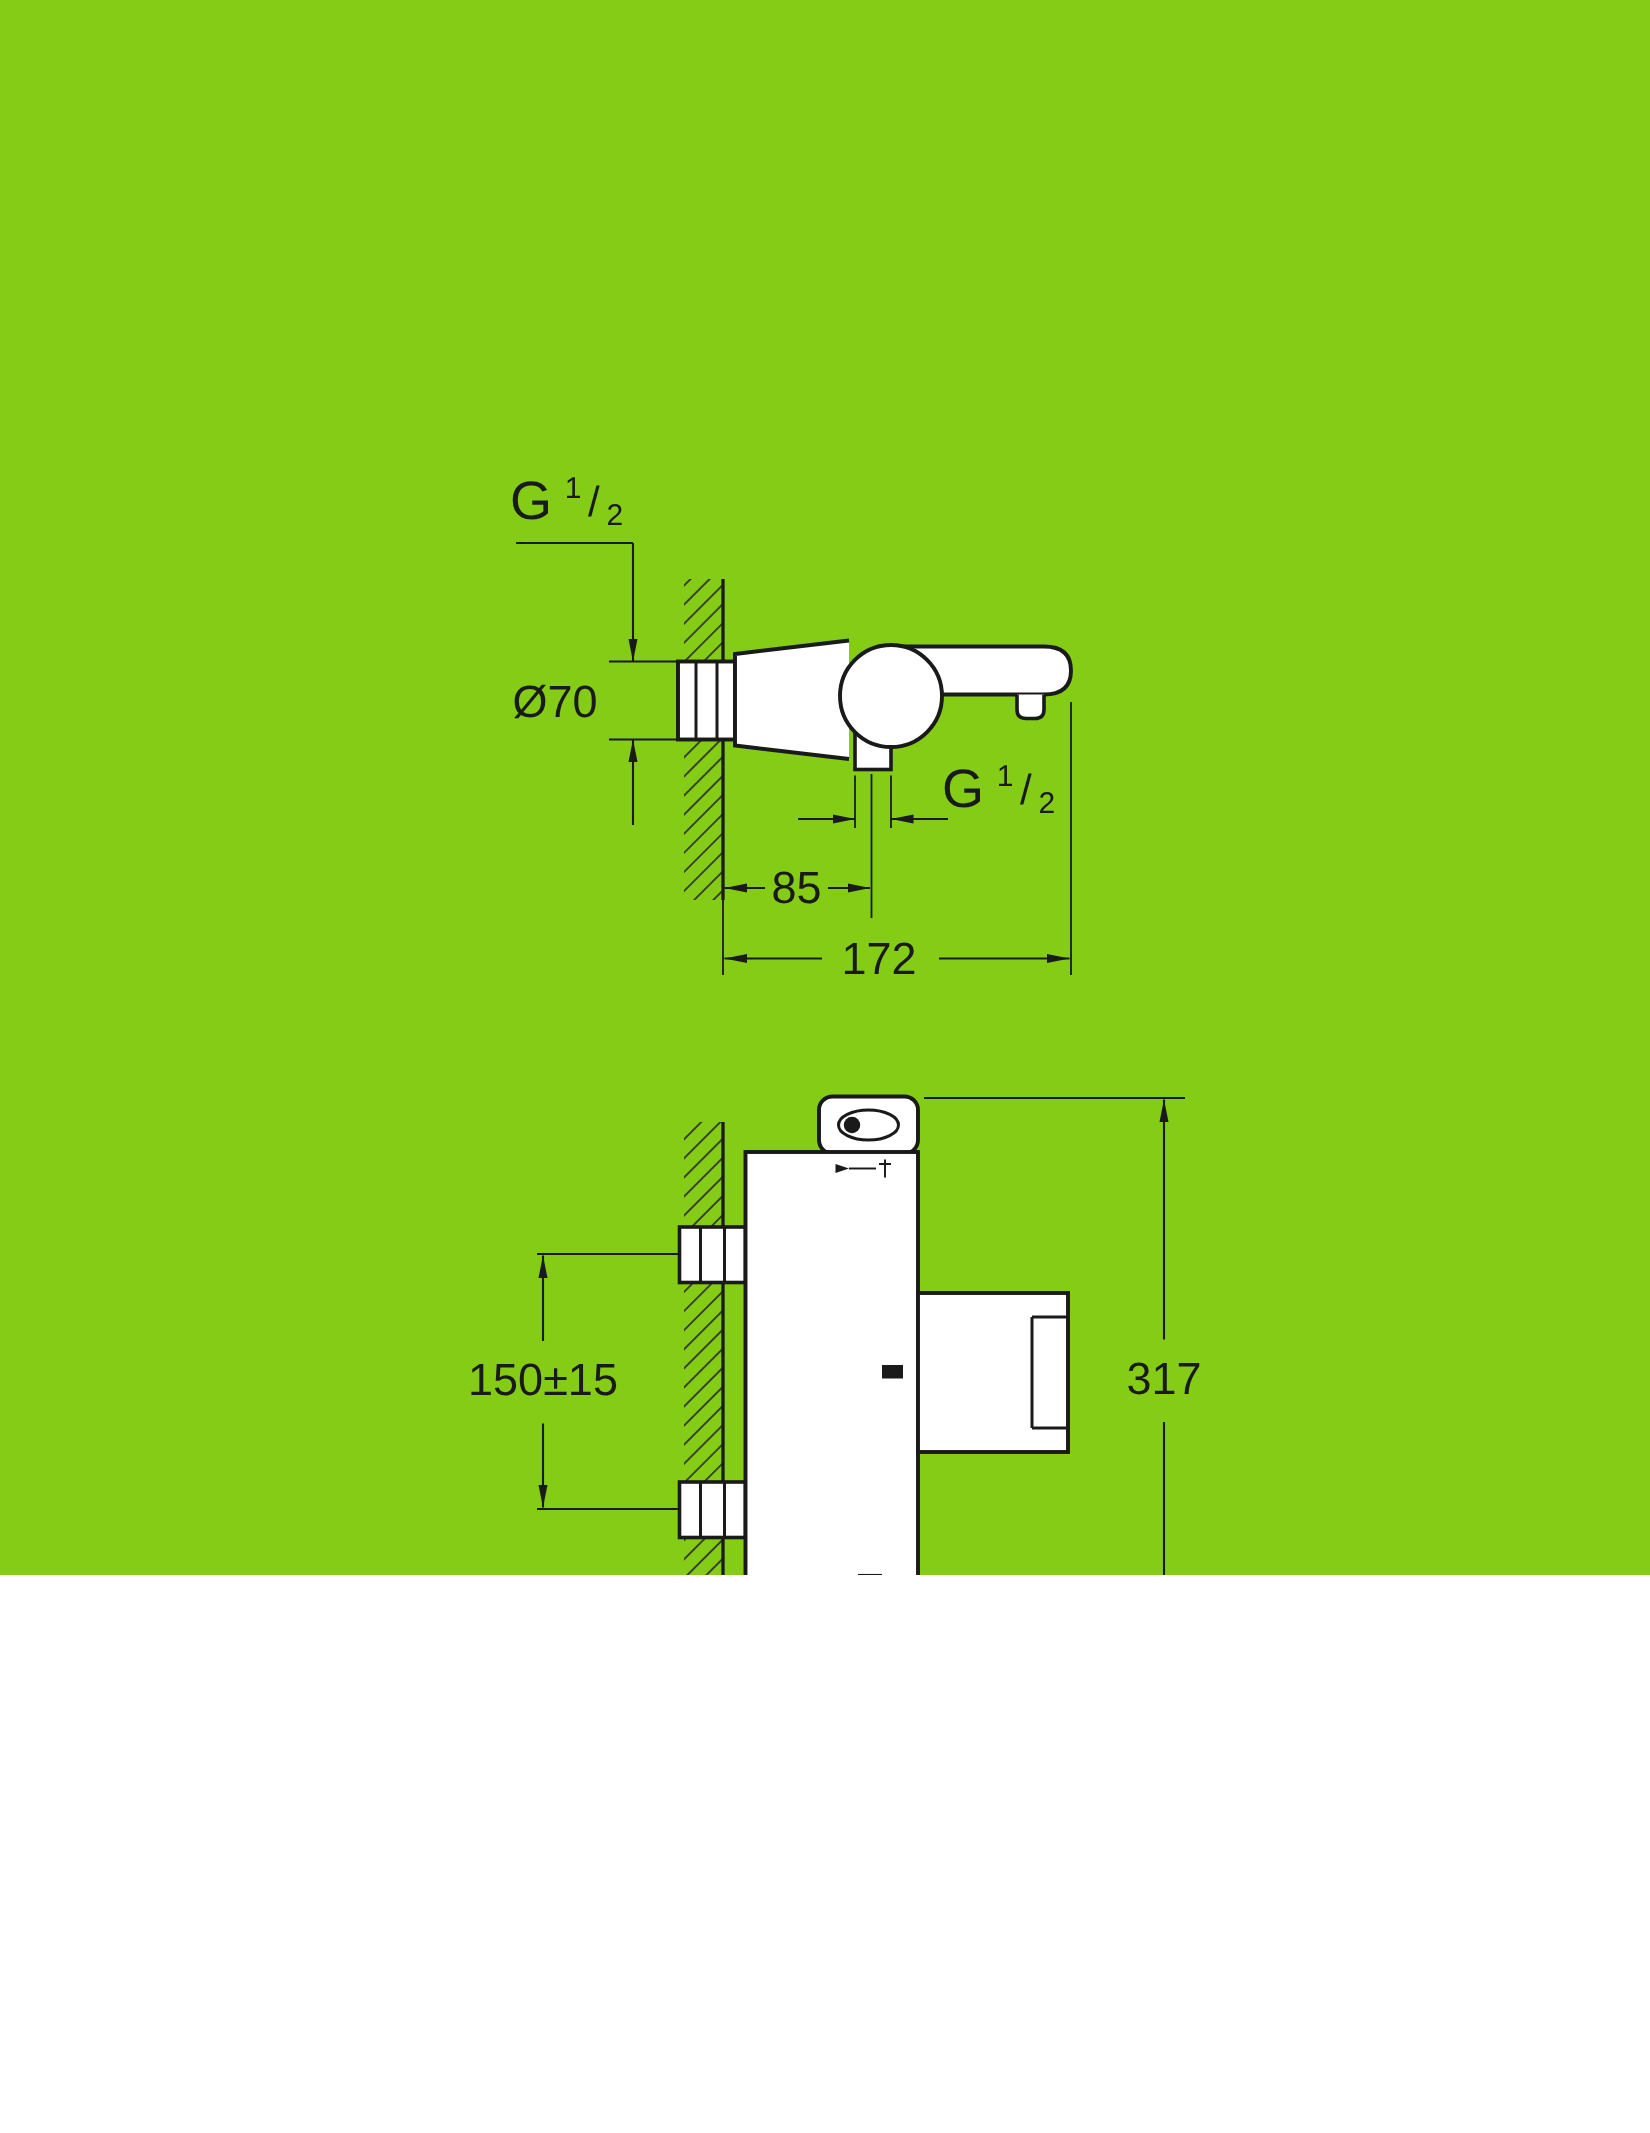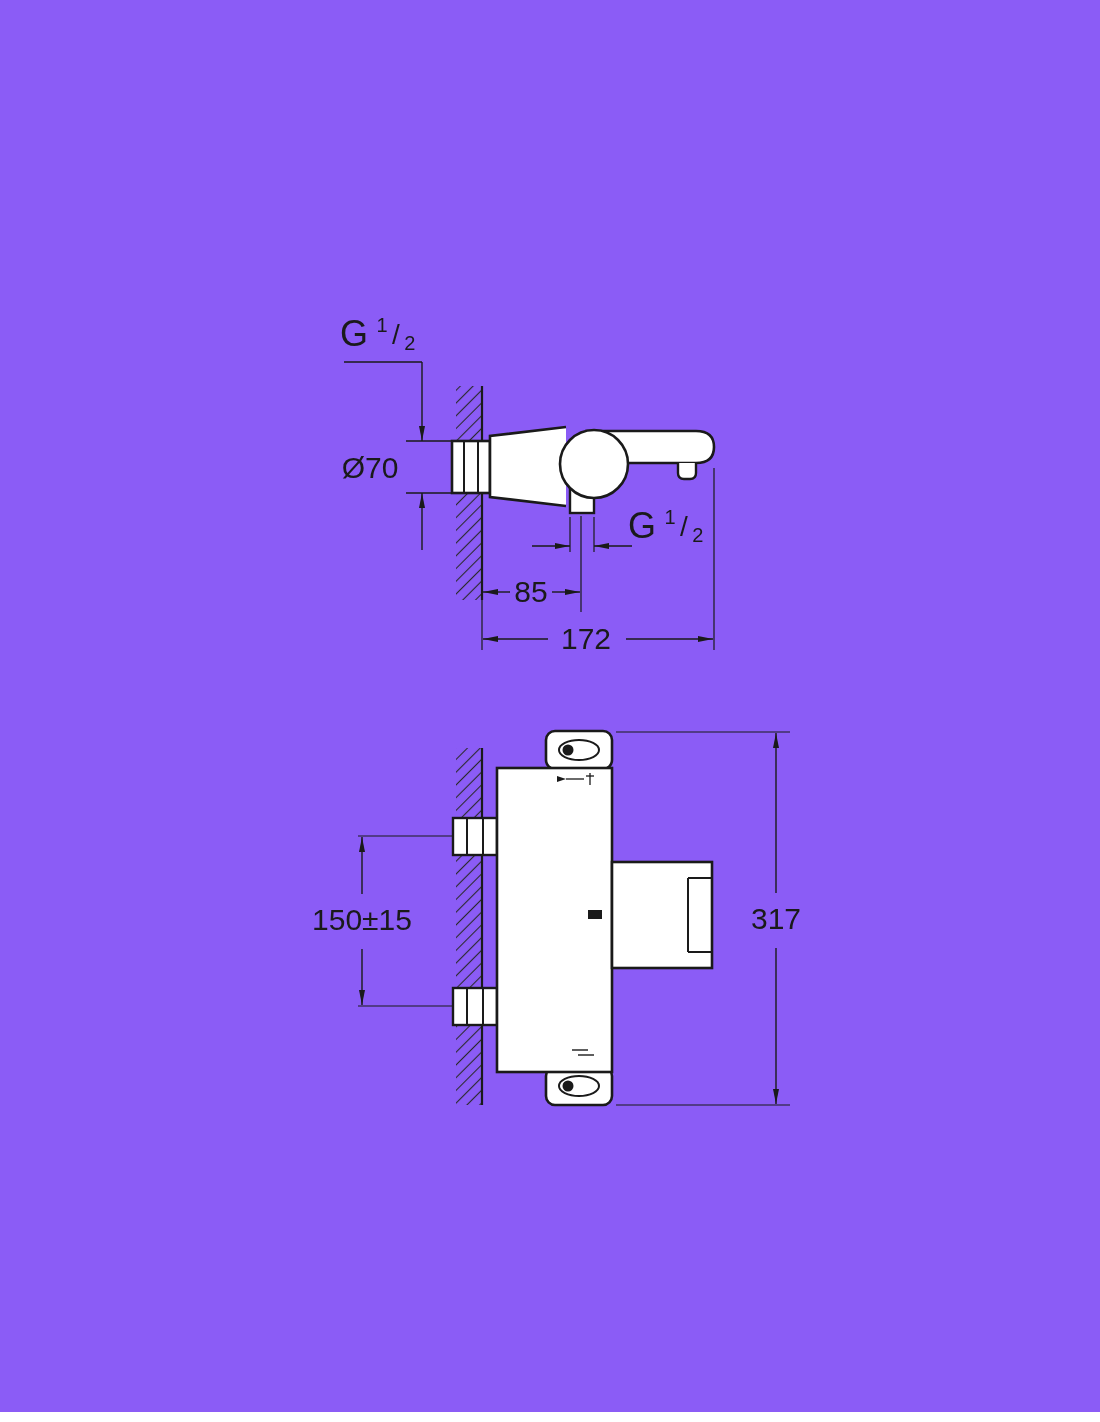--- a/index.html
+++ b/index.html
@@ -3,22 +3,22 @@
 <meta charset="utf-8">
 <style>
   html, body {
     margin: 0;
     padding: 0;
     background: #ffffff;
   }
   .page {
     position: relative;
     width: 1100px;
-    height: 1412px;
-    background: #8b5cf6;
+    height: 1050px;
+    background: #84cc16;
     font-family: "Liberation Sans", sans-serif;
   }
   svg text {
     fill: #1a1a1a;
     font-family: "Liberation Sans", sans-serif;
   }
   .dim-text  { font-size: 30px; }
   .g-big     { font-size: 36px; }
   .g-sup     { font-size: 20px; }
   .g-slash   { font-size: 28px; }

